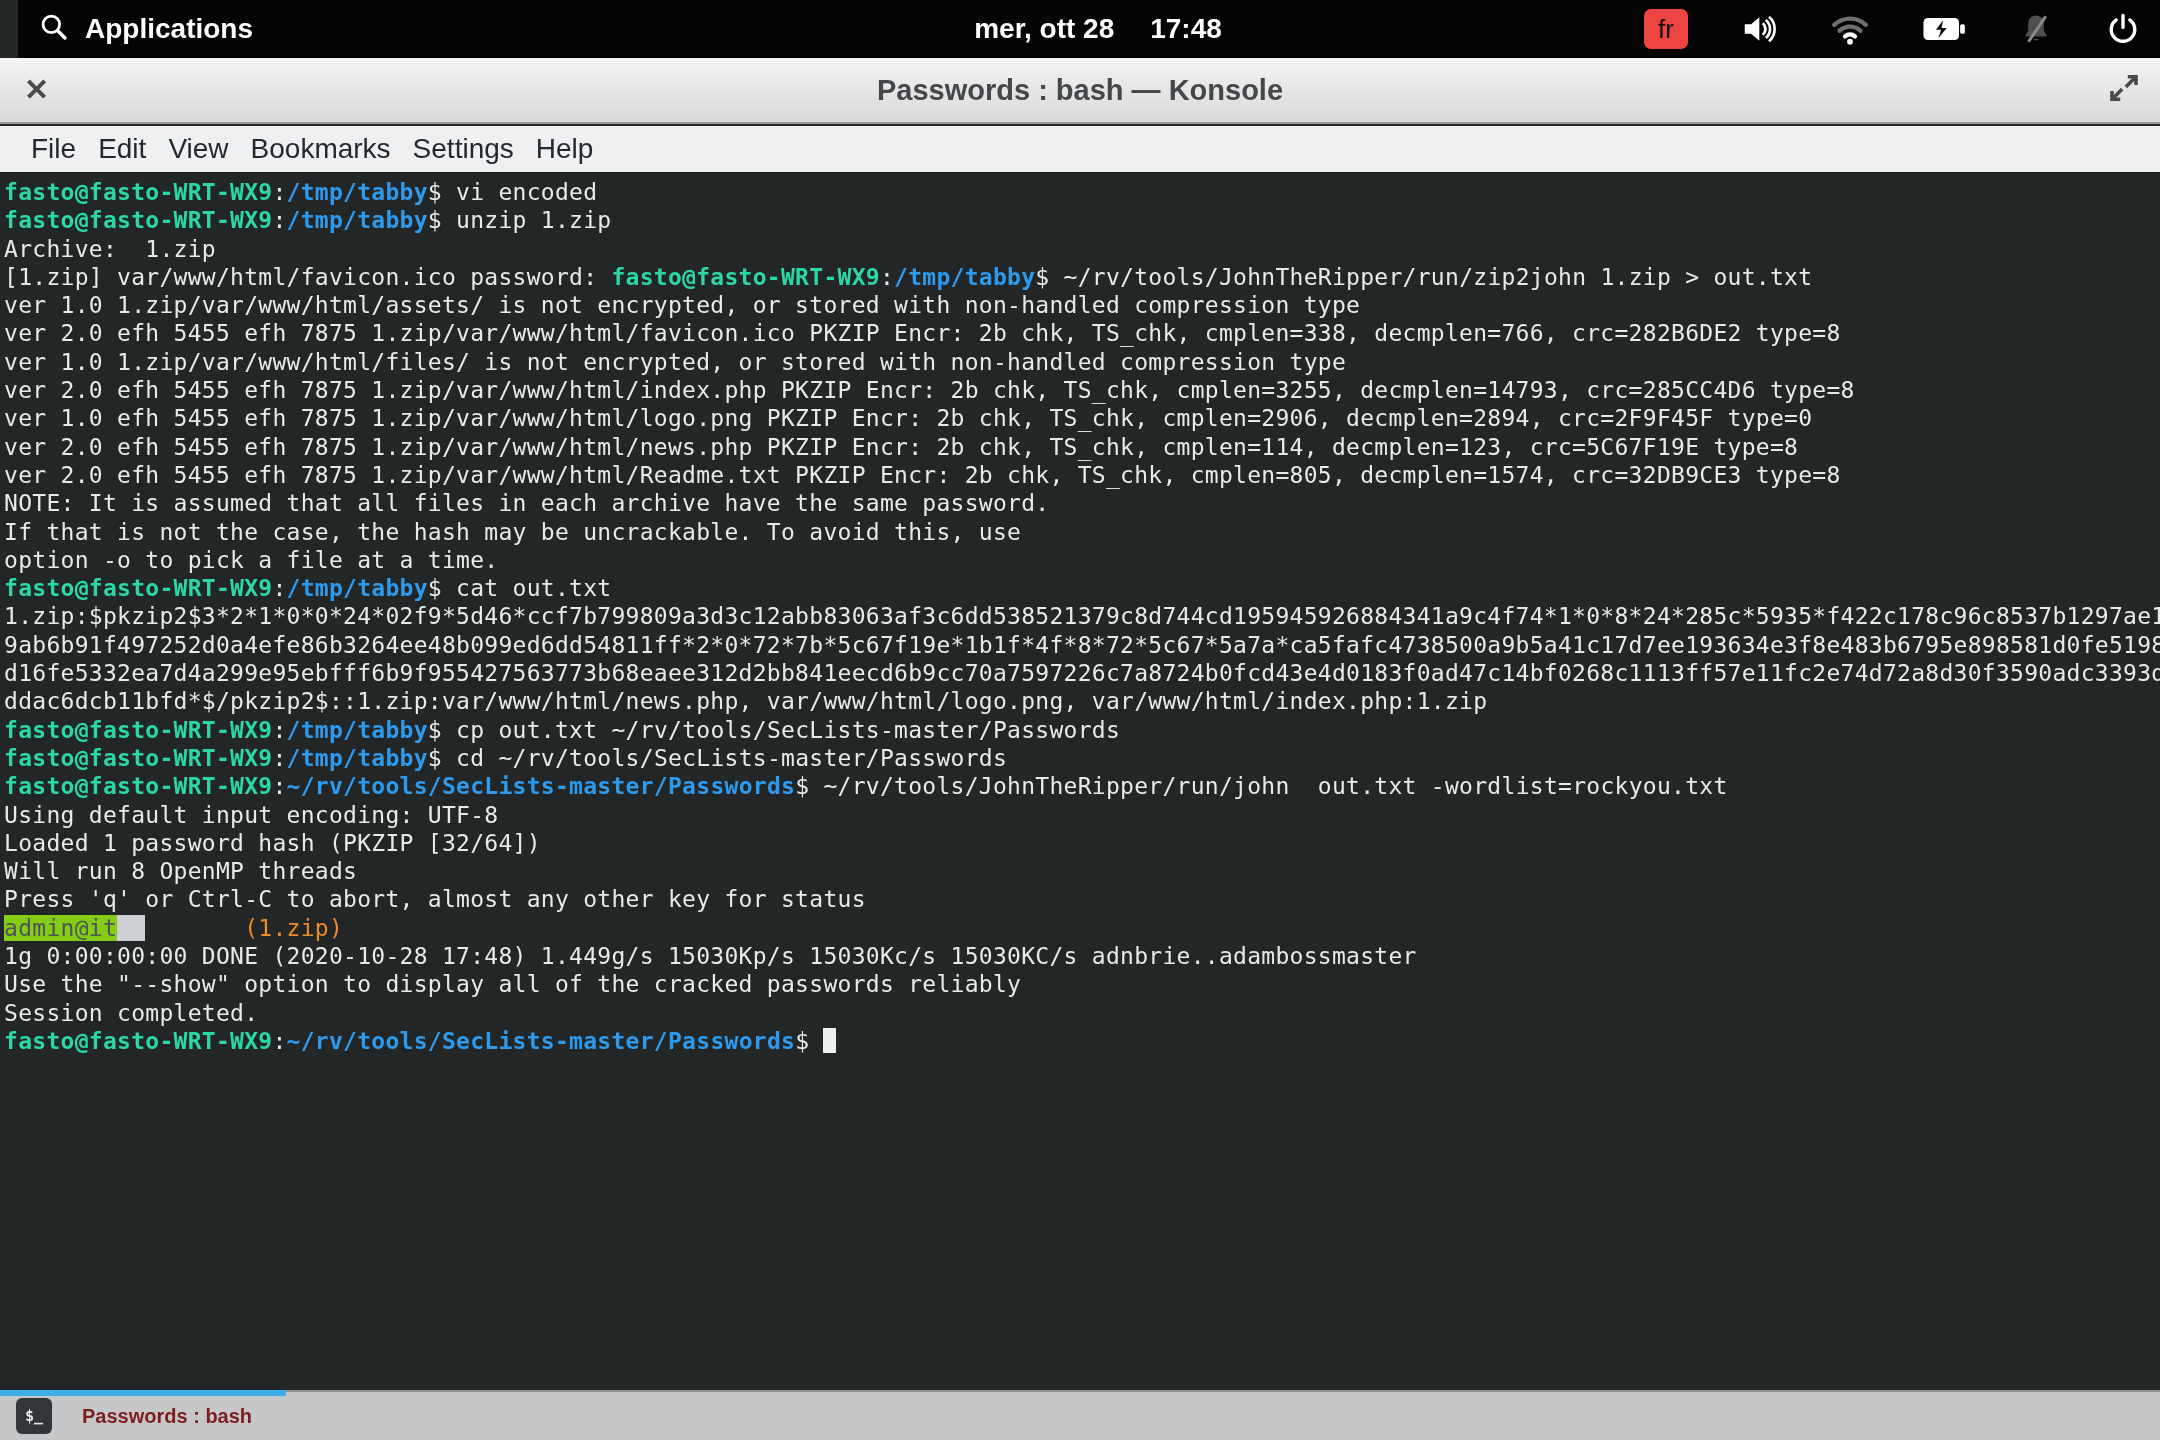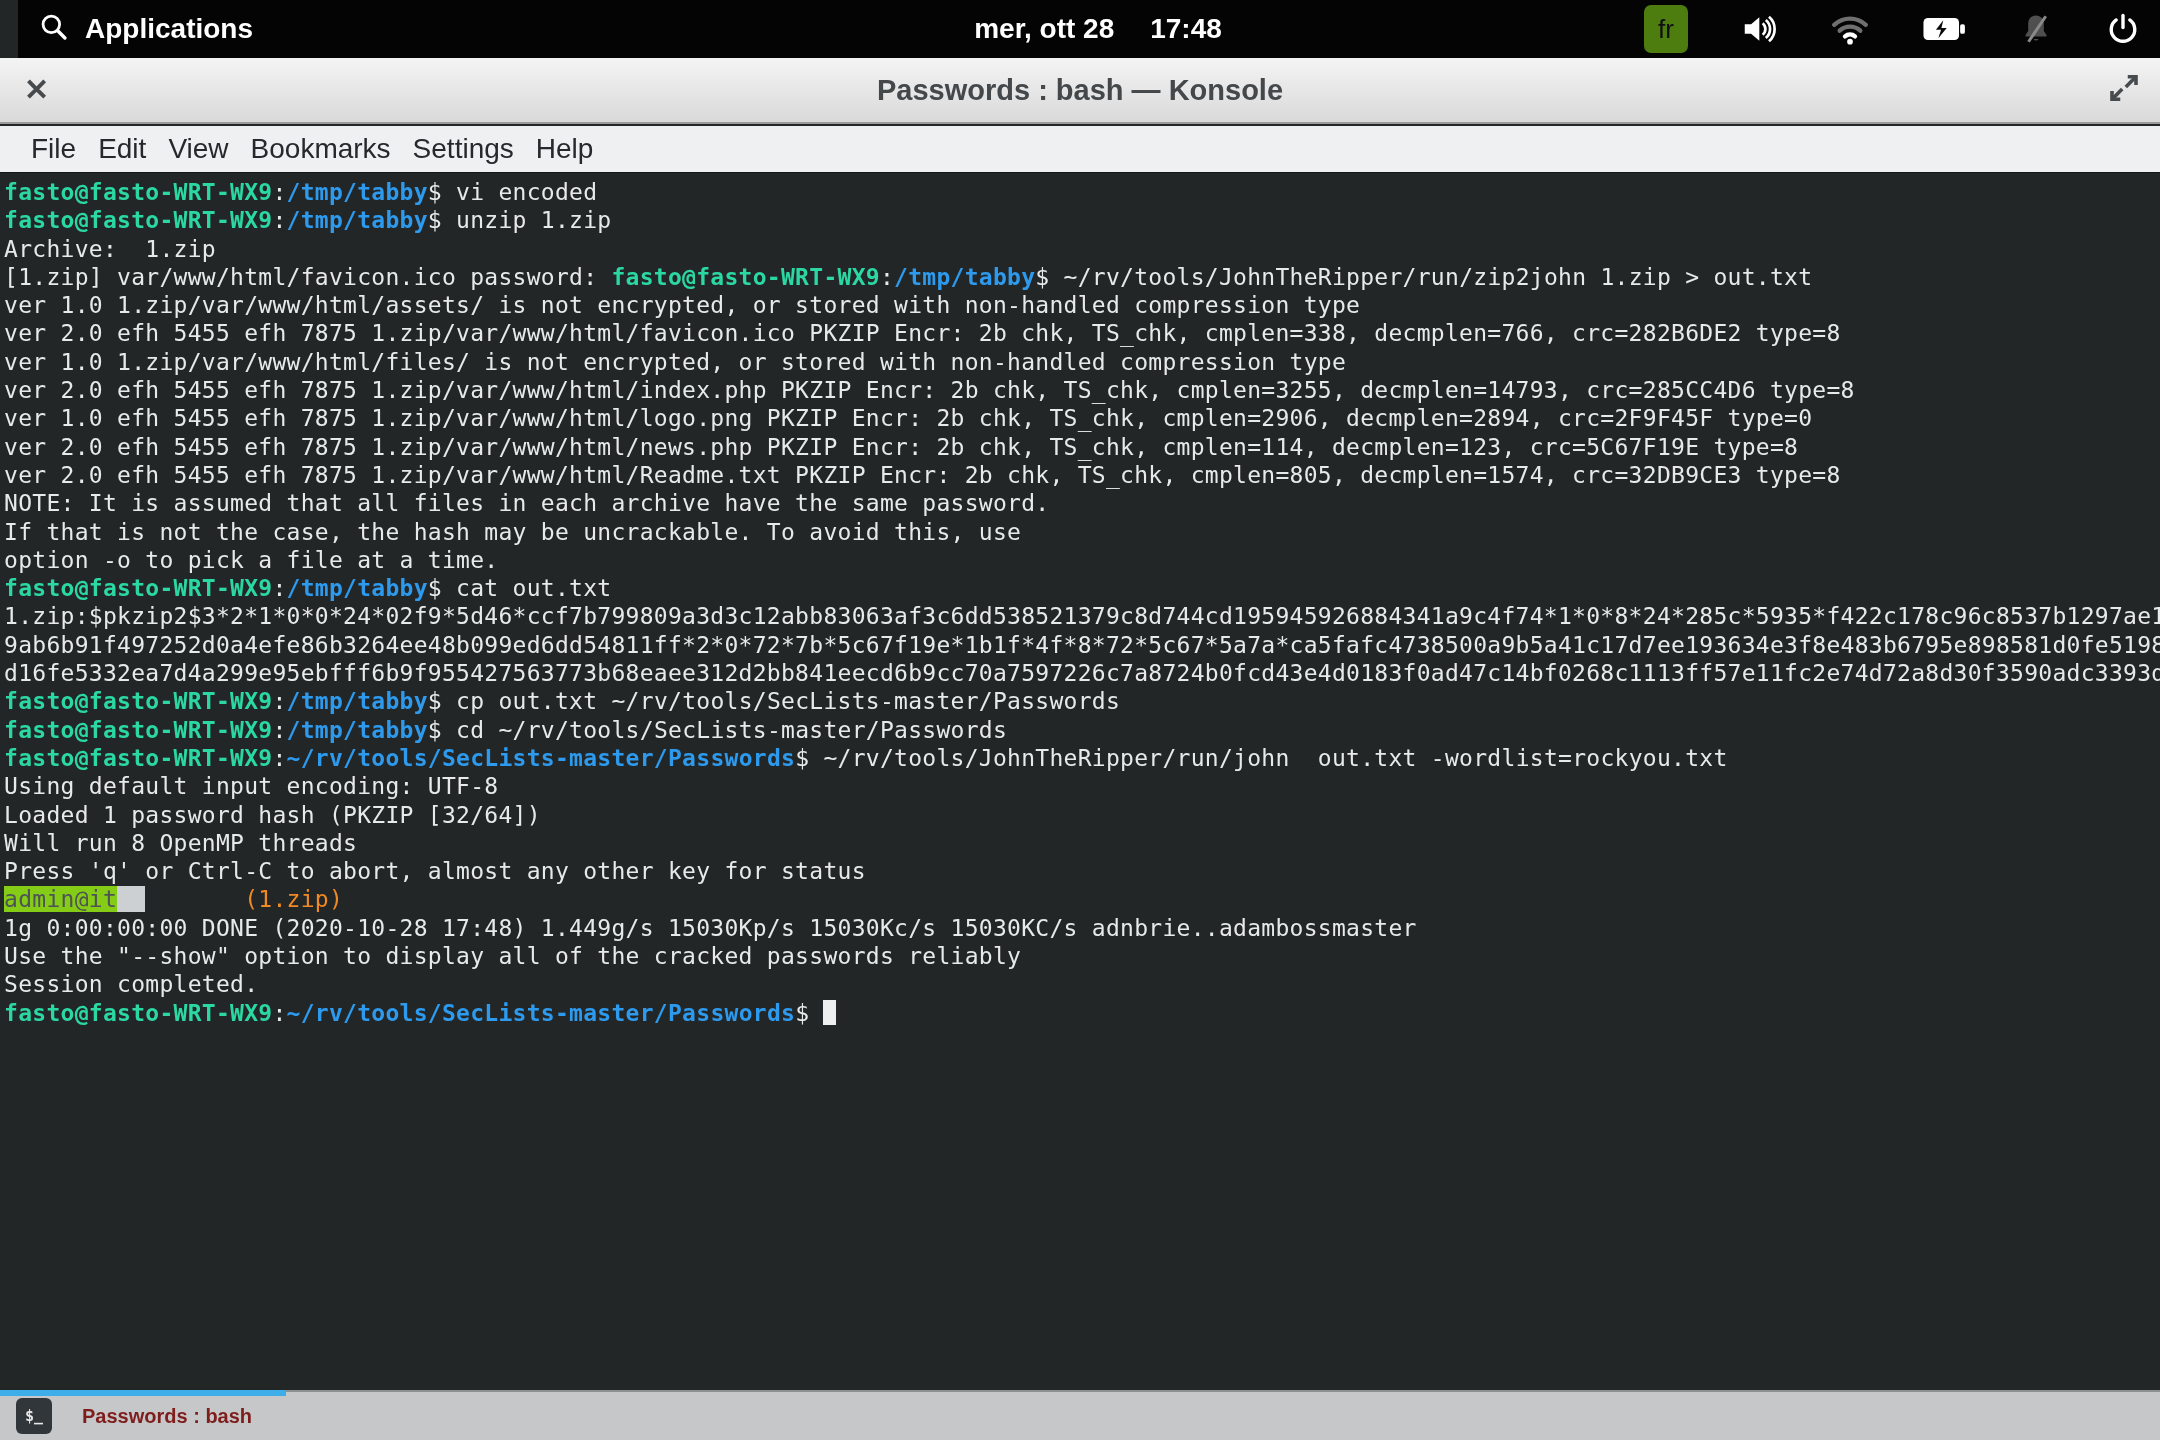--- a/index.html
+++ b/index.html
@@ -8,21 +8,21 @@
             background:#232627; font-family:"Liberation Sans", sans-serif; }
 
   
   .topbar { position:absolute; top:0; left:18px; width:100%; height:58px;
             background:#040404; display:flex; align-items:center; color:#fff; }
   .app-launcher { display:flex; align-items:center; gap:15px; margin-left:20px; cursor:default; }
   .app-launcher .label { font-size:28px; font-weight:bold; }
   .clock { position:absolute; left:50%; transform:translateX(-50%);
            display:flex; gap:36px; font-size:28px; font-weight:bold; }
   .tray { margin-left:auto; display:flex; align-items:center; gap:52px; padding-right:38px; }
-  .kbd-badge { width:44px; height:48px; background:#4d7c0f; color:#101010; border-radius:7px;
+  .kbd-badge { width:44px; height:40px; background:#ef4444; color:#101010; border-radius:7px;
                display:flex; align-items:center; justify-content:center; font-size:26px; }
   .tray svg { display:block; }
 
   
   .titlebar { position:absolute; top:58px; left:0; width:100%; height:66px;
               background:linear-gradient(#f4f4f4,#d9d9d9); border-bottom:2px solid #9b9b9b;
               display:flex; align-items:center; }
   .close-btn { margin-left:24px; font-size:30px; font-weight:bold; color:#474b4e; line-height:1; }
   .win-title { position:absolute; left:50%; transform:translateX(-50%);
                font-size:29px; font-weight:bold; color:#44484b; }
@@ -153,20 +153,21 @@
       <div class="line"><span class="w">ver 1.0 efh 5455 efh 7875 1.zip/var/www/html/logo.png PKZIP Encr: 2b chk, TS_chk, cmplen=2906, decmplen=2894, crc=2F9F45F type=0</span></div>
       <div class="line"><span class="w">ver 2.0 efh 5455 efh 7875 1.zip/var/www/html/news.php PKZIP Encr: 2b chk, TS_chk, cmplen=114, decmplen=123, crc=5C67F19E type=8</span></div>
       <div class="line"><span class="w">ver 2.0 efh 5455 efh 7875 1.zip/var/www/html/Readme.txt PKZIP Encr: 2b chk, TS_chk, cmplen=805, decmplen=1574, crc=32DB9CE3 type=8</span></div>
       <div class="line"><span class="w">NOTE: It is assumed that all files in each archive have the same password.</span></div>
       <div class="line"><span class="w">If that is not the case, the hash may be uncrackable. To avoid this, use</span></div>
       <div class="line"><span class="w">option -o to pick a file at a time.</span></div>
       <div class="line"><span class="g">fasto@fasto-WRT-WX9</span><span class="w">:</span><span class="b">/tmp/tabby</span><span class="w">$ cat out.txt</span></div>
       <div class="line"><span class="w">1.zip:$pkzip2$3*2*1*0*0*24*02f9*5d46*ccf7b799809a3d3c12abb83063af3c6dd538521379c8d744cd195945926884341a9c4f74*1*0*8*24*285c*5935*f422c178c96c8537b1297ae1</span></div>
       <div class="line"><span class="w">9ab6b91f497252d0a4efe86b3264ee48b099ed6dd54811ff*2*0*72*7b*5c67f19e*1b1f*4f*8*72*5c67*5a7a*ca5fafc4738500a9b5a41c17d7ee193634e3f8e483b6795e898581d0fe5198</span></div>
       <div class="line"><span class="w">d16fe5332ea7d4a299e95ebfff6b9f955427563773b68eaee312d2bb841eecd6b9cc70a7597226c7a8724b0fcd43e4d0183f0ad47c14bf0268c1113ff57e11fc2e74d72a8d30f3590adc3393d</span></div>
+      <div class="line"><span class="w">ddac6dcb11bfd*$/pkzip2$::1.zip:var/www/html/news.php, var/www/html/logo.png, var/www/html/index.php:1.zip</span></div>
       <div class="line"><span class="g">fasto@fasto-WRT-WX9</span><span class="w">:</span><span class="b">/tmp/tabby</span><span class="w">$ cp out.txt ~/rv/tools/SecLists-master/Passwords</span></div>
       <div class="line"><span class="g">fasto@fasto-WRT-WX9</span><span class="w">:</span><span class="b">/tmp/tabby</span><span class="w">$ cd ~/rv/tools/SecLists-master/Passwords</span></div>
       <div class="line"><span class="g">fasto@fasto-WRT-WX9</span><span class="w">:</span><span class="b">~/rv/tools/SecLists-master/Passwords</span><span class="w">$ ~/rv/tools/JohnTheRipper/run/john  out.txt -wordlist=rockyou.txt</span></div>
       <div class="line"><span class="w">Using default input encoding: UTF-8</span></div>
       <div class="line"><span class="w">Loaded 1 password hash (PKZIP [32/64])</span></div>
       <div class="line"><span class="w">Will run 8 OpenMP threads</span></div>
       <div class="line"><span class="w">Press 'q' or Ctrl-C to abort, almost any other key for status</span></div>
       <div class="line"><span class="hl">admin@it</span><span class="sel">  </span><span class="w">       </span><span class="o">(1.zip)</span></div>
       <div class="line"><span class="w">1g 0:00:00:00 DONE (2020-10-28 17:48) 1.449g/s 15030Kp/s 15030Kc/s 15030KC/s adnbrie..adambossmaster</span></div>
       <div class="line"><span class="w">Use the "--show" option to display all of the cracked passwords reliably</span></div>

